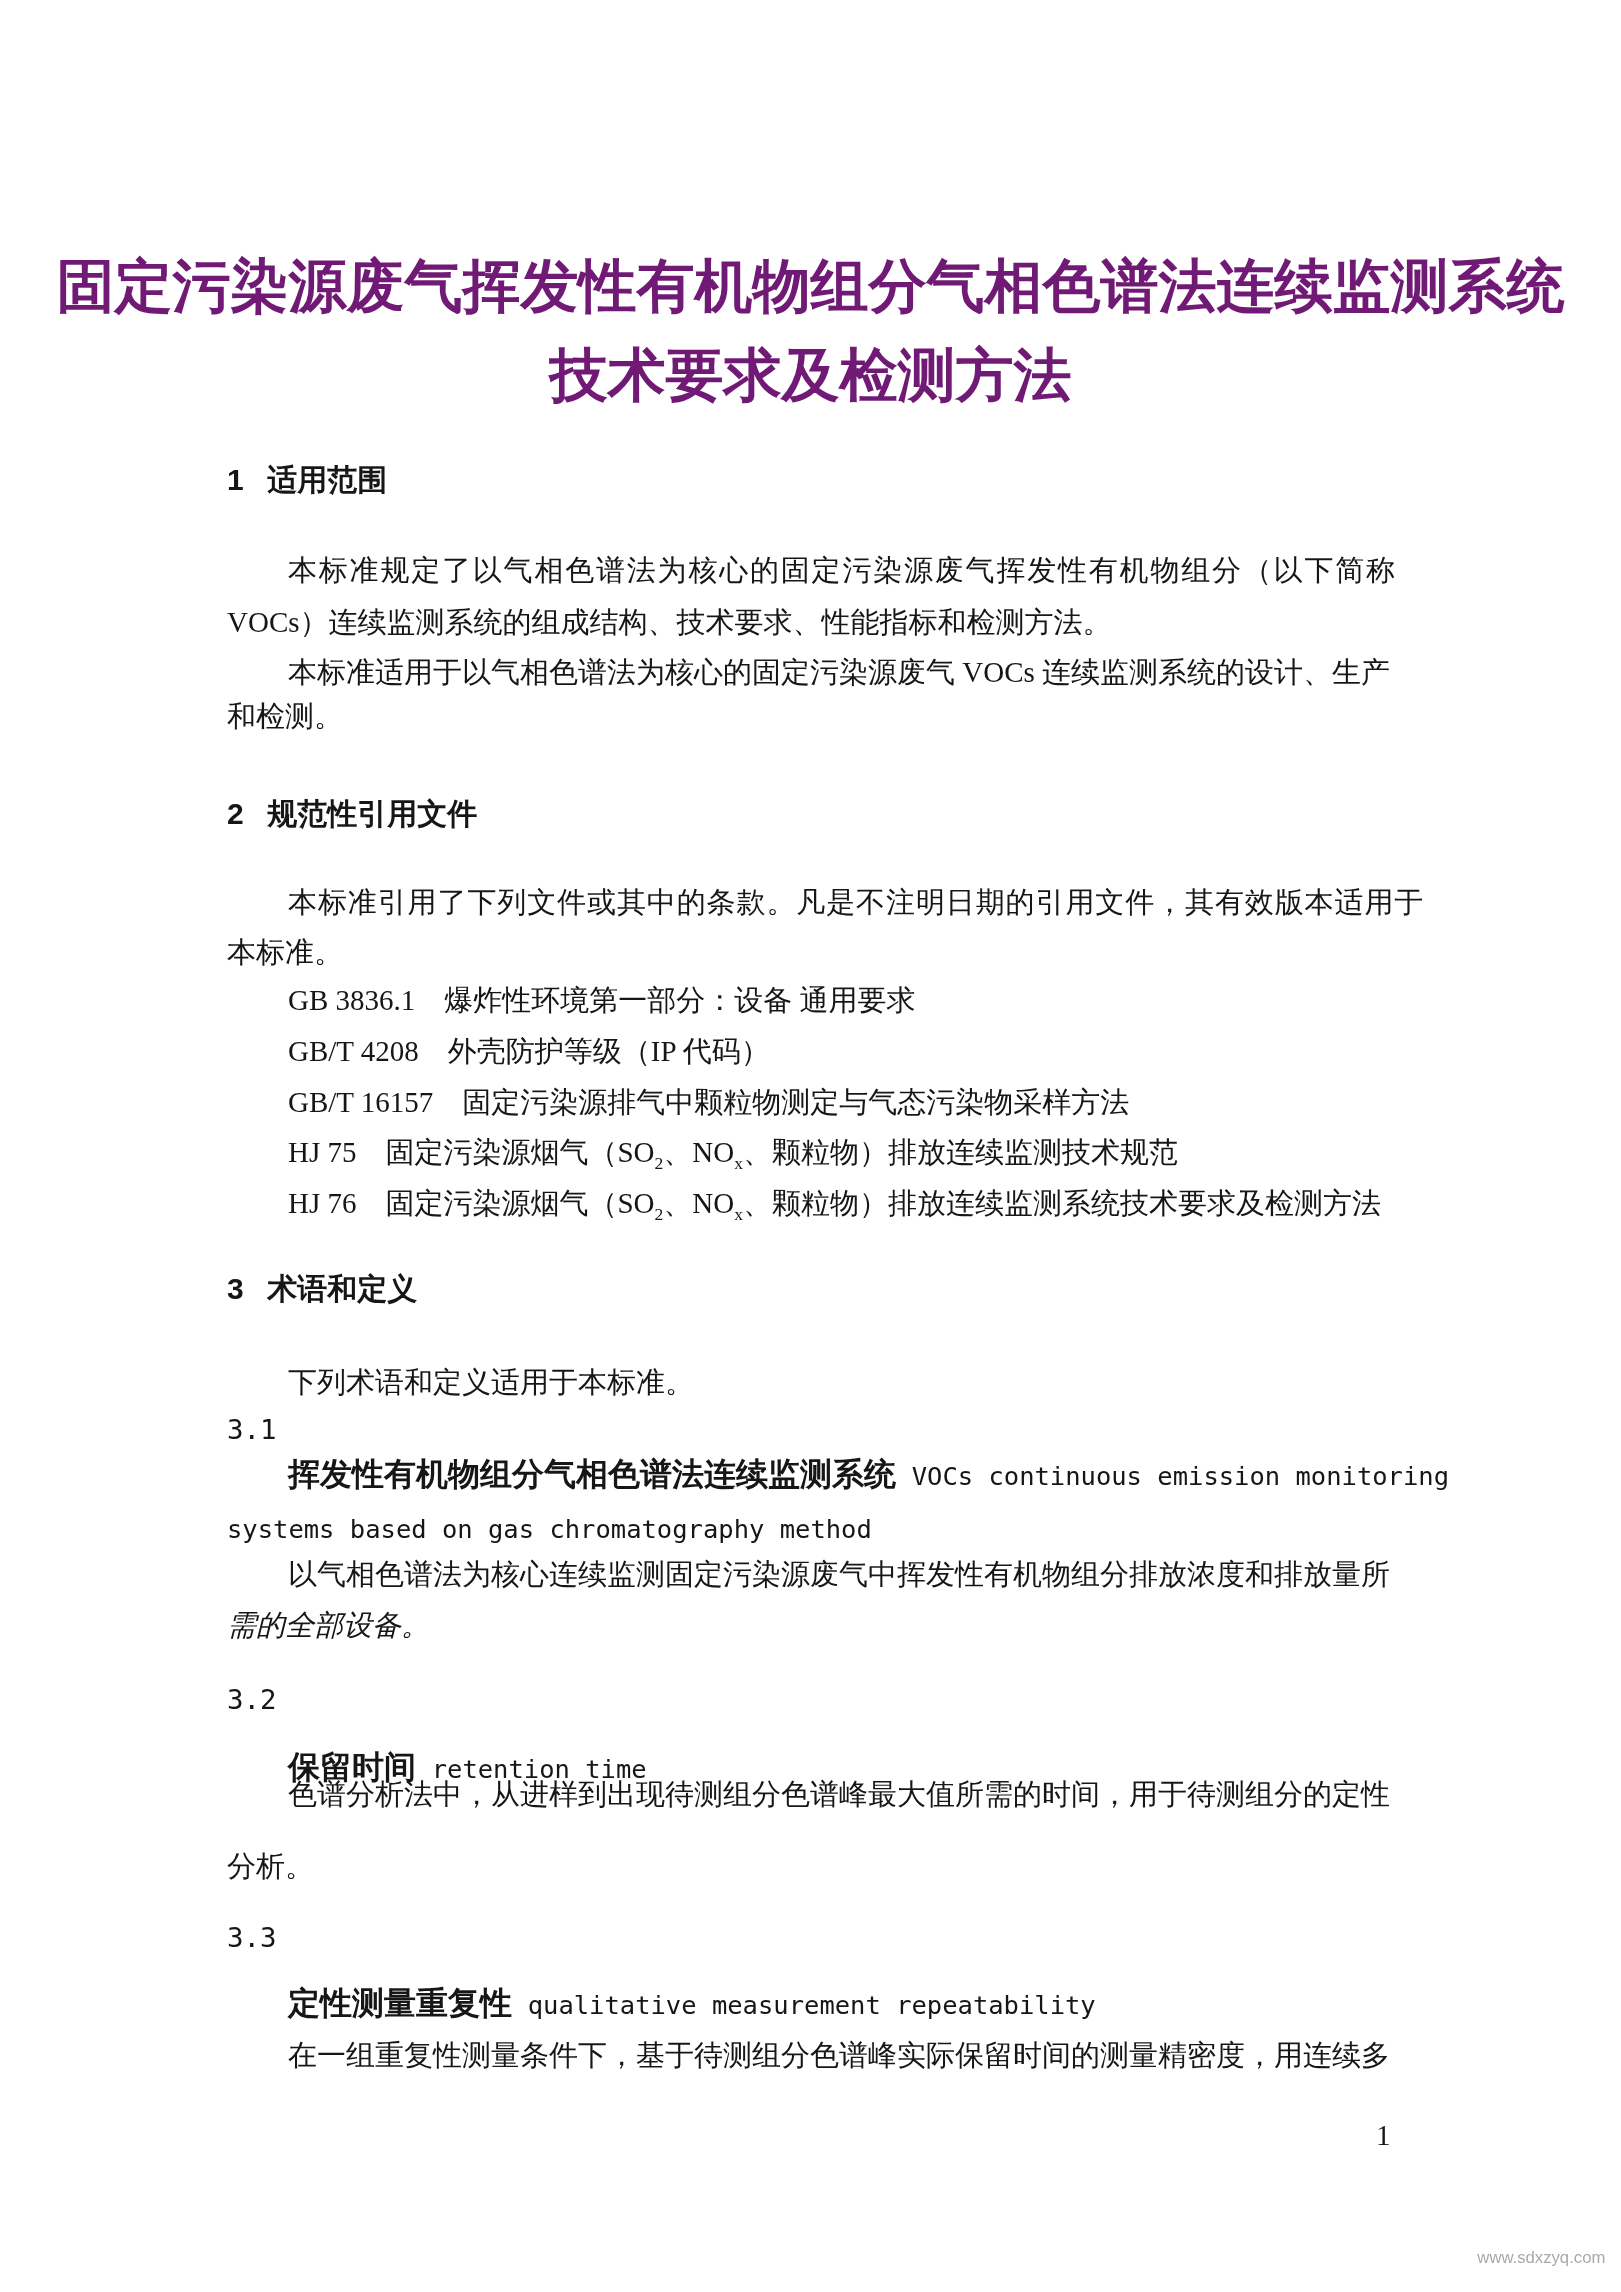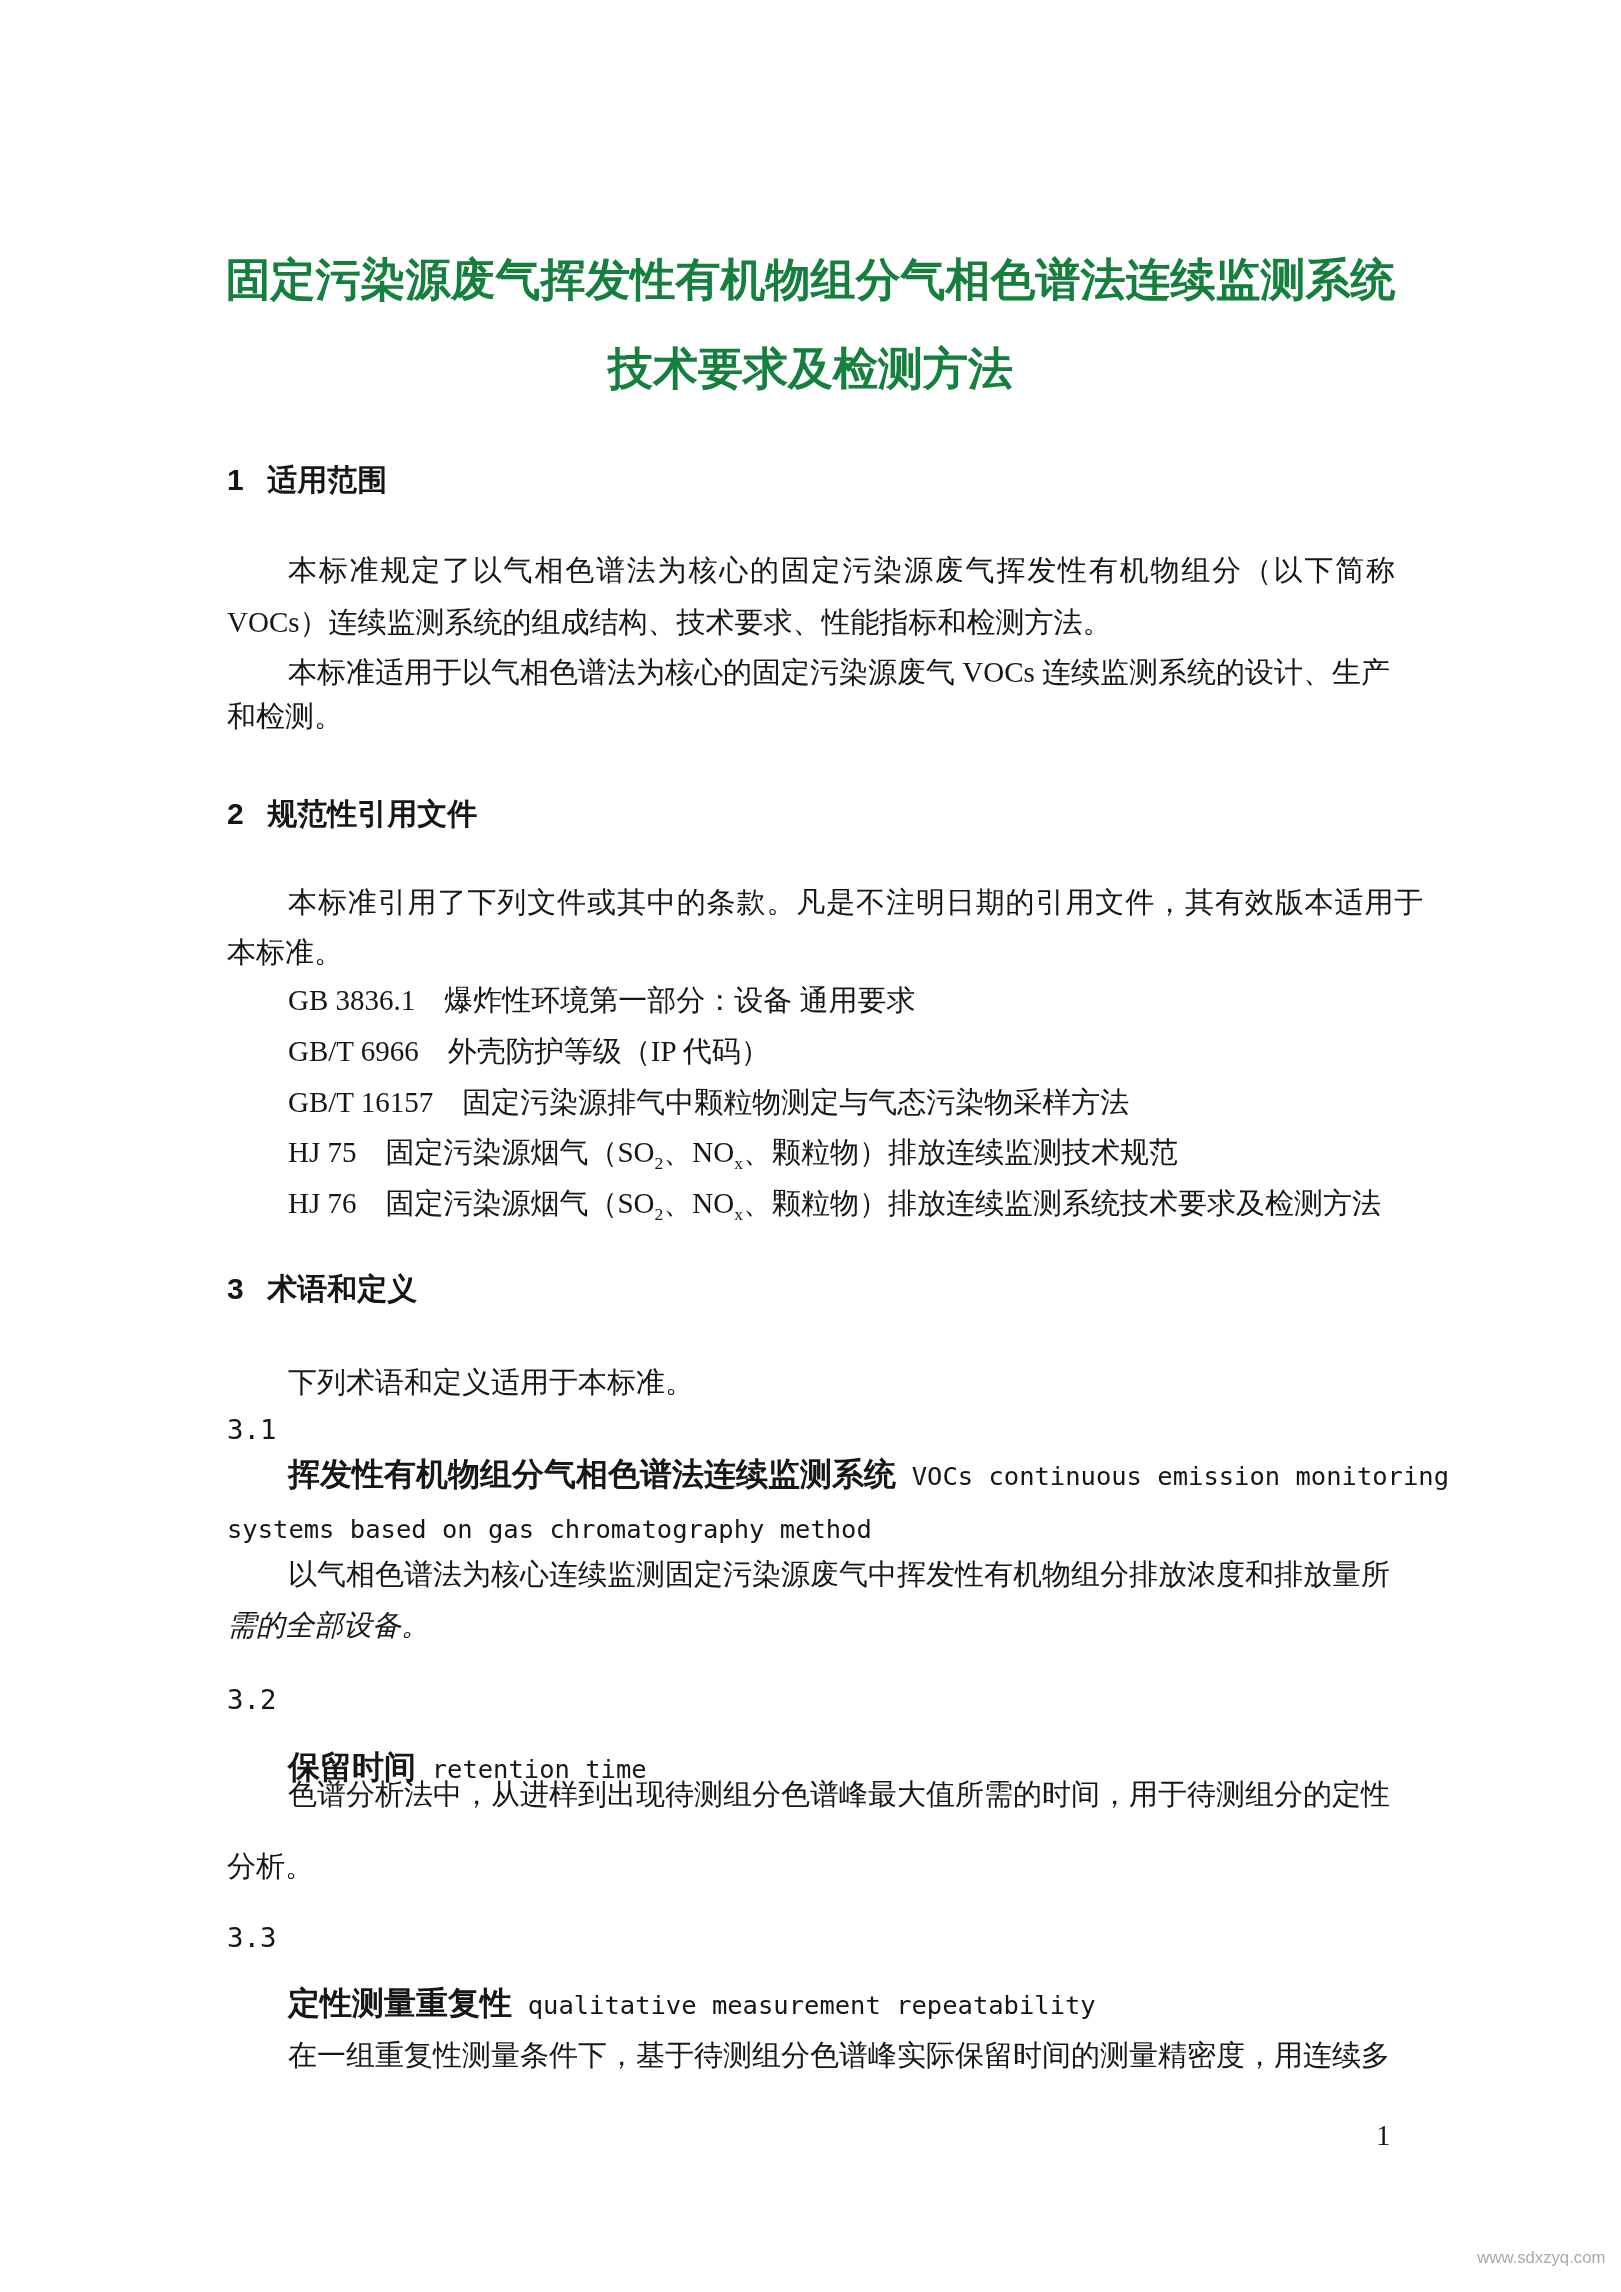--- a/index.html
+++ b/index.html
@@ -1,20 +1,20 @@
 <!DOCTYPE html>
 <html><head>
 <meta charset="utf-8">
 <style>
   html,body{margin:0;padding:0;background:#ffffff;}
   .page{position:relative;width:1621px;height:2293px;background:#ffffff;overflow:hidden;
         color:#161616;}
   .ln{position:absolute;white-space:pre;line-height:1;}
   .t{left:0;width:1621px;text-align:center;font-family:"Liberation Sans","DejaVu Sans",sans-serif;
-     font-weight:bold;font-size:45px;color:#15803d;}
+     font-weight:bold;font-size:58px;color:#701a75;}
   .h{font-family:"Liberation Sans","DejaVu Sans",sans-serif;font-weight:bold;font-size:30px;}
   .h .ht{margin-left:23.5px;}
   .body{font-family:"Liberation Serif","DejaVu Serif",serif;font-size:29px;}
   .ls18{letter-spacing:1.8px;}
   .ls09{letter-spacing:0.9px;}
   .mono{font-family:"DejaVu Sans Mono","Liberation Mono",monospace;font-size:25.5px;}
   .num{font-family:"DejaVu Sans Mono","Liberation Mono",monospace;font-size:27.4px;}
   .tzh{font-family:Liberation Mono, monospace;font-weight:bold;font-size:32px;}
   .ten{font-family:"DejaVu Sans Mono","Liberation Mono",monospace;font-size:25.5px;margin-left:15.7px;}
   .sb{font-size:17.6px;line-height:0;}
@@ -35,21 +35,21 @@
   <div class="ln body" style="top:608px;left:227px;">VOCs）连续监测系统的组成结构、技术要求、性能指标和检测方法。</div>
   <div class="ln body" style="top:658px;left:288px;">本标准适用于以气相色谱法为核心的固定污染源废气 VOCs 连续监测系统的设计、生产</div>
   <div class="ln body" style="top:702px;left:227px;">和检测。</div>
 
   <div class="ln h" style="top:799px;left:227px;"><span>2</span><span class="ht">规范性引用文件</span></div>
 
   <div class="ln body ls09" style="top:888px;left:288px;">本标准引用了下列文件或其中的条款。凡是不注明日期的引用文件，其有效版本适用于</div>
   <div class="ln body" style="top:938px;left:227px;">本标准。</div>
 
   <div class="ln body" style="top:986px;left:288px;"><span>GB 3836.1　爆炸性环境第一部分：设备 通用要求</span></div>
-  <div class="ln body" style="top:1037px;left:288px;"><span>GB/T 6966　外壳防护等级（IP 代码）</span></div>
+  <div class="ln body" style="top:1037px;left:288px;"><span>GB/T 4208　外壳防护等级（IP 代码）</span></div>
   <div class="ln body" style="top:1088px;left:288px;"><span>GB/T 16157　固定污染源排气中颗粒物测定与气态污染物采样方法</span></div>
   <div class="ln body" style="top:1138px;left:288px;"><span>HJ 75　固定污染源烟气（SO</span><sub class="sb">2</sub><span>、NO</span><sub class="sb">x</sub><span>、颗粒物）排放连续监测技术规范</span></div>
   <div class="ln body" style="top:1189px;left:288px;font-family:Liberation Serif, serif;"><span>HJ 76　固定污染源烟气（SO</span><sub class="sb">2</sub><span>、NO</span><sub class="sb">x</sub><span>、颗粒物）排放连续监测系统技术要求及检测方法</span></div>
 
   <div class="ln h" style="top:1274px;left:227px;"><span>3</span><span class="ht">术语和定义</span></div>
 
   <div class="ln body" style="top:1368px;left:288px;">下列术语和定义适用于本标准。</div>
 
   <div class="ln num" style="top:1416px;left:227px;">3.1</div>
   <div class="ln" style="top:1461px;left:288px;"><span class="tzh">挥发性有机物组分气相色谱法连续监测系统</span><span class="ten">VOCs continuous emission monitoring</span></div>

